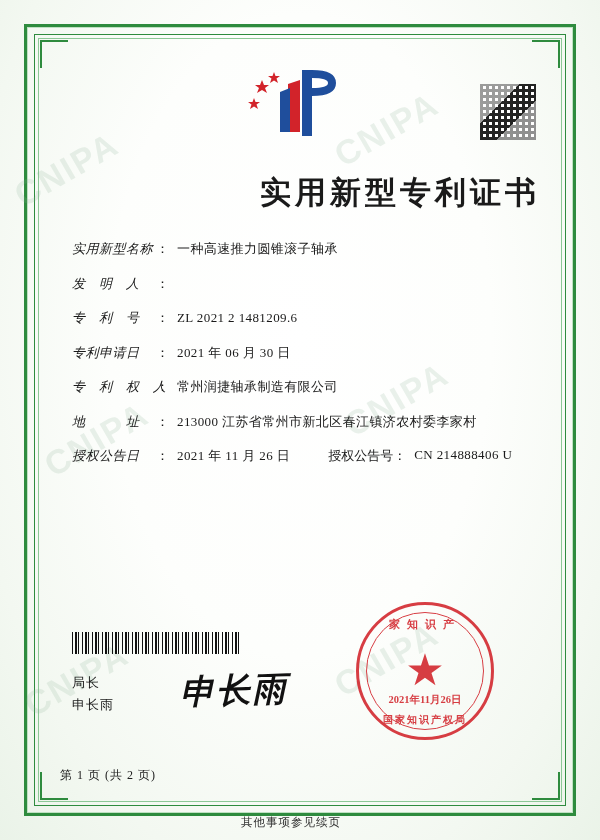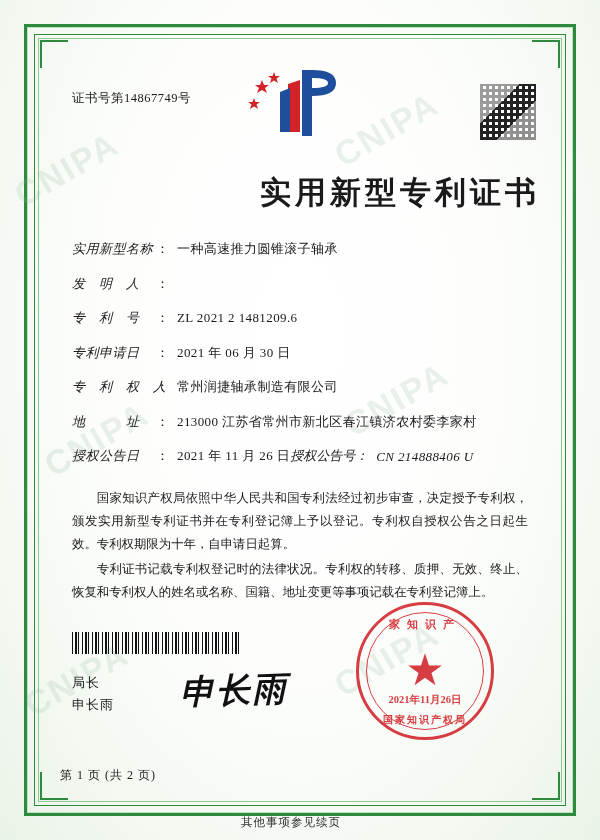--- a/index.html
+++ b/index.html
@@ -135,23 +135,23 @@
     font-style: italic;
   }
   .f-label.wide { width: 84px; display:inline-block;}
   .f-colon { margin: 0 2px 0 0; }
   .f-value {
     margin-left: 6px;
     letter-spacing: 0.4px;
   }
   .field.two-col { justify-content: flex-start; }
   .field .second {
+    margin-left: 38px;
     display: flex;
-    align-items: flex-end;
-    font-style: italic;
+    align-items: flex-start;
   }
 
   .paragraphs {
     margin-top: 22px;
     padding: 0 12px;
     font-size: 12.4px;
     line-height: 1.85;
     text-align: justify;
   }
   .paragraphs p {
@@ -279,21 +279,20 @@
   <div class="watermark wm1">CNIPA</div>
   <div class="watermark wm2">CNIPA</div>
   <div class="watermark wm3">CNIPA</div>
   <div class="watermark wm4">CNIPA</div>
   <div class="watermark wm5">CNIPA</div>
   <div class="watermark wm6">CNIPA</div>
 
   <div class="content">
 
     <div class="top-row">
-      <div class="cert-no">证书号第14867749号</div>
 
       <svg class="logo" viewBox="0 0 120 74">
         <path d="M62 4 L62 70 L72 70 L72 30 Q96 30 96 17 Q96 4 72 4 Z" fill="#1f4e9c"></path>
         <path d="M72 12 Q88 12 88 17 Q88 22 72 22 Z" fill="#ffffff"></path>
         <path d="M48 18 L60 14 L60 66 L48 66 Z" fill="#d2232a"></path>
         <path d="M40 26 L50 22 L50 66 L40 66 Z" fill="#1f4e9c"></path>
         <polygon points="22,14 24,19 29,19 25,22 27,27 22,24 17,27 19,22 15,19 20,19" fill="#d2232a"></polygon>
         <polygon points="34,6 35.5,10 40,10 36.5,12.5 38,17 34,14.5 30,17 31.5,12.5 28,10 32.5,10" fill="#d2232a"></polygon>
         <polygon points="14,32 15.5,36 20,36 16.5,38.5 18,43 14,40.5 10,43 11.5,38.5 8,36 12.5,36" fill="#d2232a"></polygon>
       </svg>
@@ -346,24 +345,20 @@
         <span class="f-value">2021 年 11 月 26 日</span>
         <span class="second">
           <span>授权公告号</span>
           <span class="f-colon">：</span>
           <span class="f-value">CN 214888406 U</span>
         </span>
       </div>
 
     </div>
 
-    <div class="paragraphs">
-      <p>国家知识产权局依照中华人民共和国专利法经过初步审查，决定授予专利权，颁发实用新型专利证书并在专利登记簿上予以登记。专利权自授权公告之日起生效。专利权期限为十年，自申请日起算。</p>
-      <p>专利证书记载专利权登记时的法律状况。专利权的转移、质押、无效、终止、恢复和专利权人的姓名或名称、国籍、地址变更等事项记载在专利登记簿上。</p>
-    </div>
 
     <div class="barcode"></div>
 
     <div class="sign-block">
       <div>局长</div>
       <div>申长雨</div>
     </div>
 
     <div class="signature">申长雨</div>
 

